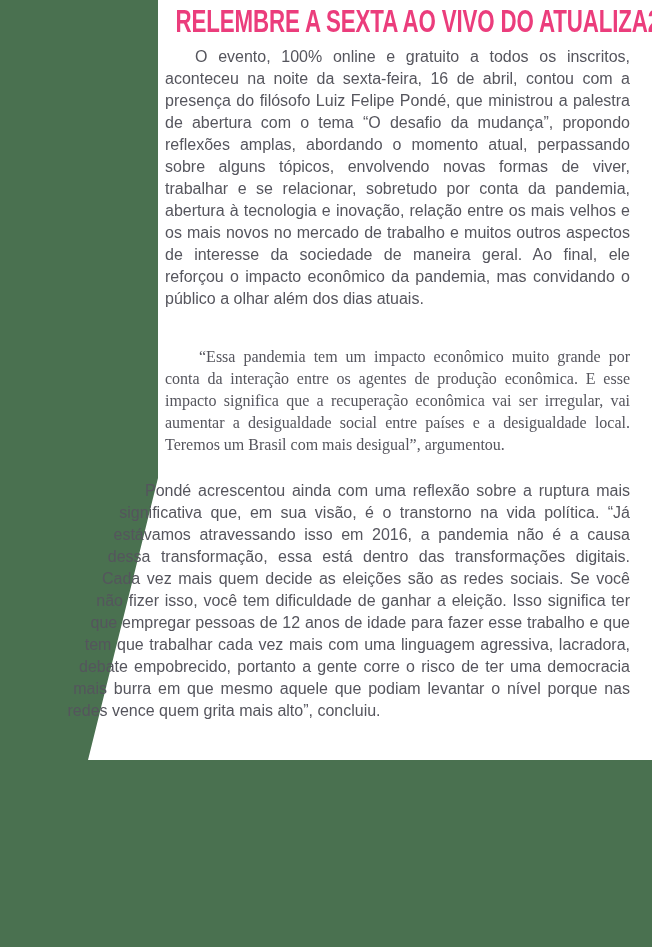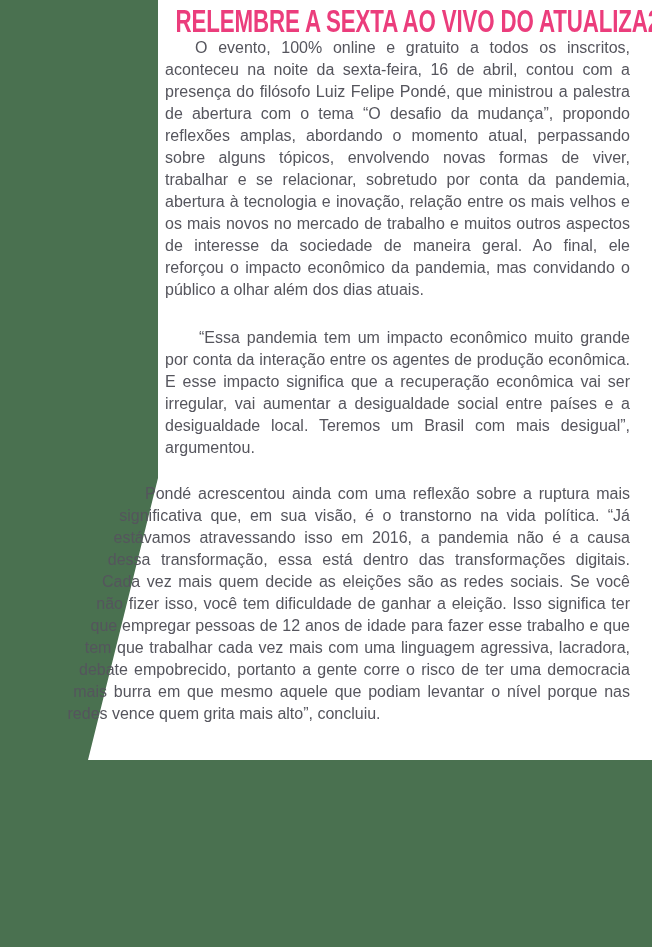--- a/index.html
+++ b/index.html
@@ -44,26 +44,27 @@
     color: #EB3D7C;
     letter-spacing: -0.2px;
     transform: scaleX(0.72);
     transform-origin: 100% 50%;
   }
   p.body-par {
     margin: 0 22px 0 165px;
     text-align: justify;
   }
   p.par-1 {
-    margin-top: 0;
+    margin-top: 9px;
     text-indent: 30px;
   }
   p.par-2 {
-    margin-top: 26px;
+    margin-top: 36px;
     text-indent: 34px;
+    font-family: Liberation Serif, serif;
   }
   p.par-3 {
     margin-top: 24px;
     margin-left: 56px;
     text-indent: 20px;
   }
   .diag-wrap {
     float: left;
     width: 69px;
     height: 264px;

